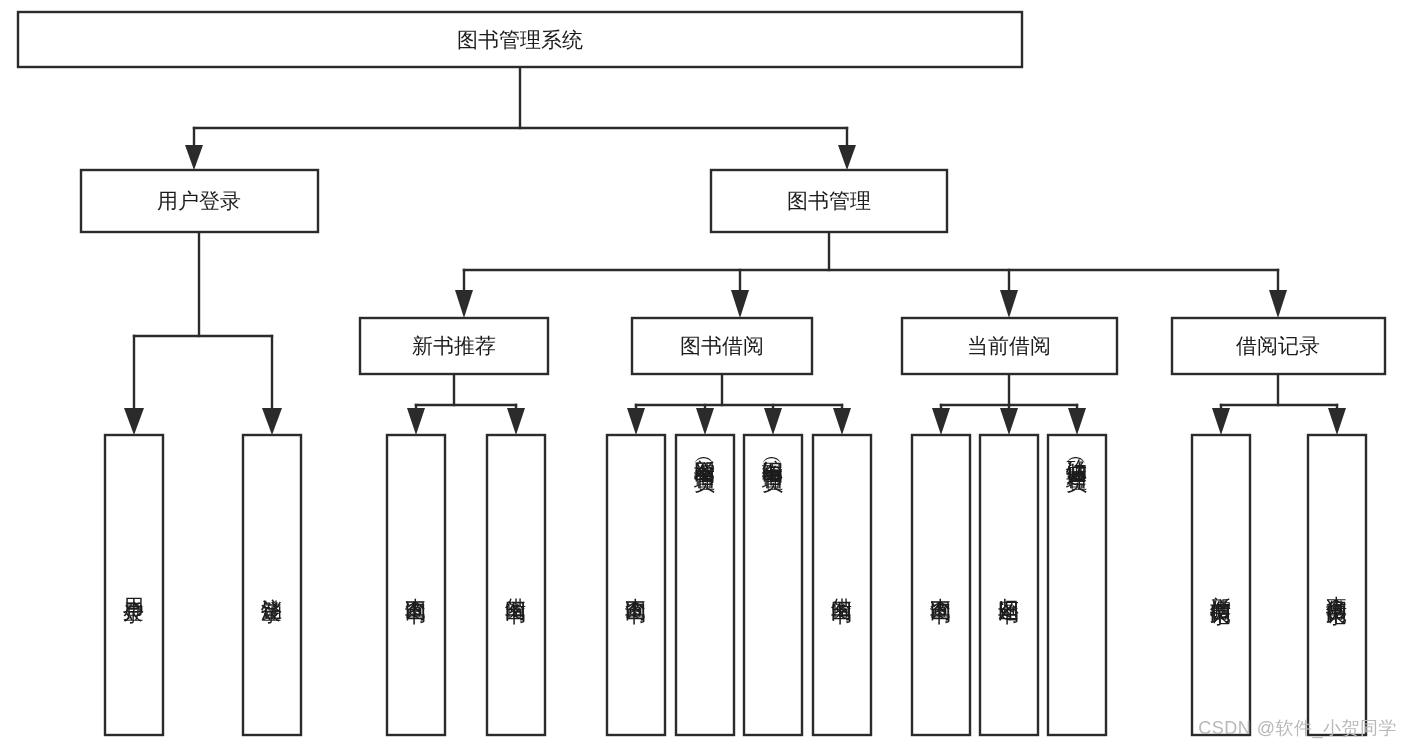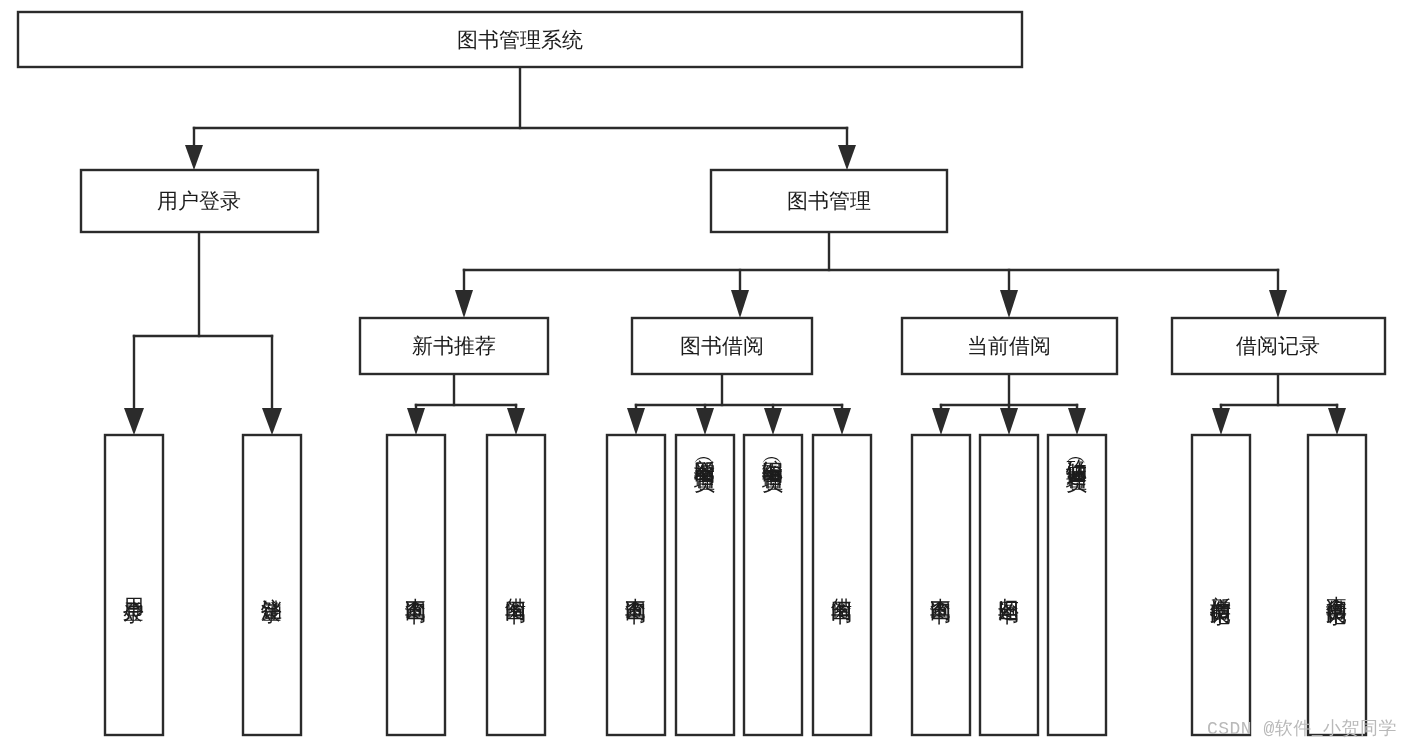--- a/index.html
+++ b/index.html
@@ -66,21 +66,21 @@
     font-family: "Liberation Sans", "DejaVu Sans", sans-serif;
     font-size: 21px;
     color: #1c1c1c;
     letter-spacing: 2px;
     line-height: 1;
   }
   #watermark {
     position: absolute;
     right: 8px;
     bottom: 6px;
-    font-family: Liberation Mono, monospace;
+    font-family: Liberation Sans, sans-serif;
     font-size: 18px;
     color: #b9b9b9;
     letter-spacing: 0.5px;
     user-select: none;
     white-space: nowrap;
   }
 </style>
 </head>
 <body>
 

